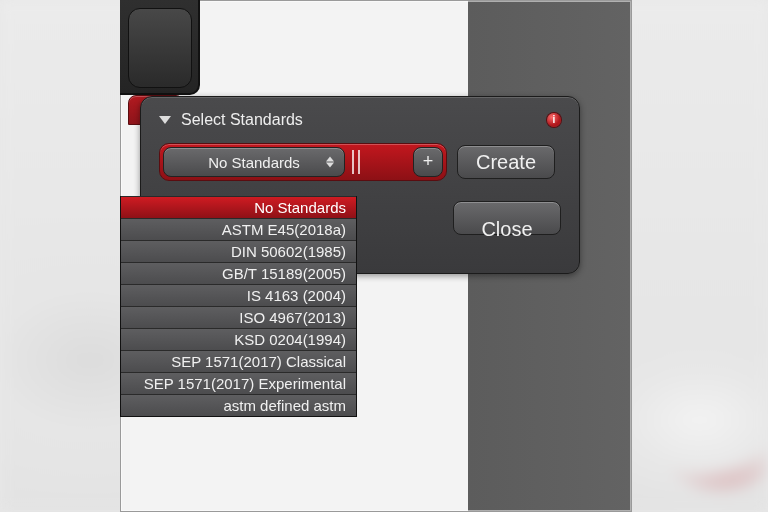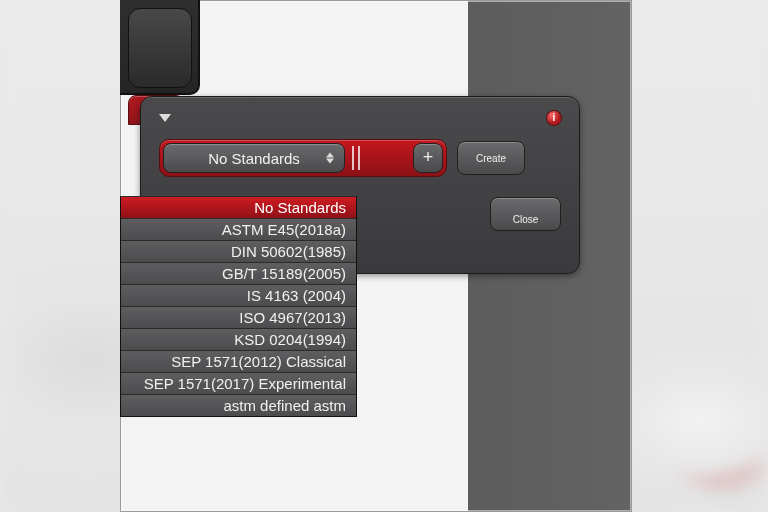--- a/index.html
+++ b/index.html
@@ -147,26 +147,26 @@
       box-shadow: inset 0 1px 0 rgba(255,255,255,0.25);
       cursor: pointer;
     }
     .std-btn {
       height: 34px;
       padding: 0 18px;
       background: linear-gradient(#6a6a6c, #4a4a4c);
       border: 1px solid #1f1f1f;
       border-radius: 8px;
       color: #f0f0f0;
-      font-size: 10px;
+      font-size: 20px;
       box-shadow: inset 0 1px 0 rgba(255,255,255,0.25);
       cursor: pointer;
     }
     .row2 { display:flex; margin-top: 20px; }
-    .row2 .std-btn { margin-left: auto; width: 71px; padding:16px; }
+    .row2 .std-btn { margin-left: auto; width: 108px; padding:16px; }
     
     .dropdown-list {
       position: absolute;
       left: 120px; top: 196px;
       width: 237px;
       border: 1px solid #111;
       border-top: none;
       font-size: 15px;
       z-index: 10;
     }
@@ -196,20 +196,21 @@
   <svg viewBox="0 0 24 20">
     <rect x="3" y="2" width="16" height="16" rx="1" fill="none" stroke="#fff" stroke-width="1.6"></rect>
     <line x1="7" y1="7" x2="17" y2="7" stroke="#fff" stroke-width="1.4"></line>
     <line x1="7" y1="11" x2="17" y2="11" stroke="#fff" stroke-width="1.4"></line>
   </svg>
 </div>
 
 <div class="panel">
   <div class="panel-header">
     <div class="disclose"></div>
+    <span>Select Standards</span>
     <div class="info-dot">i</div>
   </div>
 
   <div class="row1">
     <div class="redwrap">
       <div class="dropdown-btn">
         <span>No Standards</span>
         <span class="updn">
             <span></span>
             <span></span>
@@ -227,16 +228,16 @@
 </div>
 
 <div class="dropdown-list">
   <div class="selected">No Standards</div>
   <div>ASTM E45(2018a)</div>
   <div>DIN 50602(1985)</div>
   <div>GB/T 15189(2005)</div>
   <div>IS 4163 (2004)</div>
   <div>ISO 4967(2013)</div>
   <div>KSD 0204(1994)</div>
-  <div>SEP 1571(2012) Classical</div>
+  <div>SEP 1571(2017) Classical</div>
   <div>SEP 1571(2017) Experimental</div>
   <div>astm defined astm</div>
 </div>
 
 </body></html>

